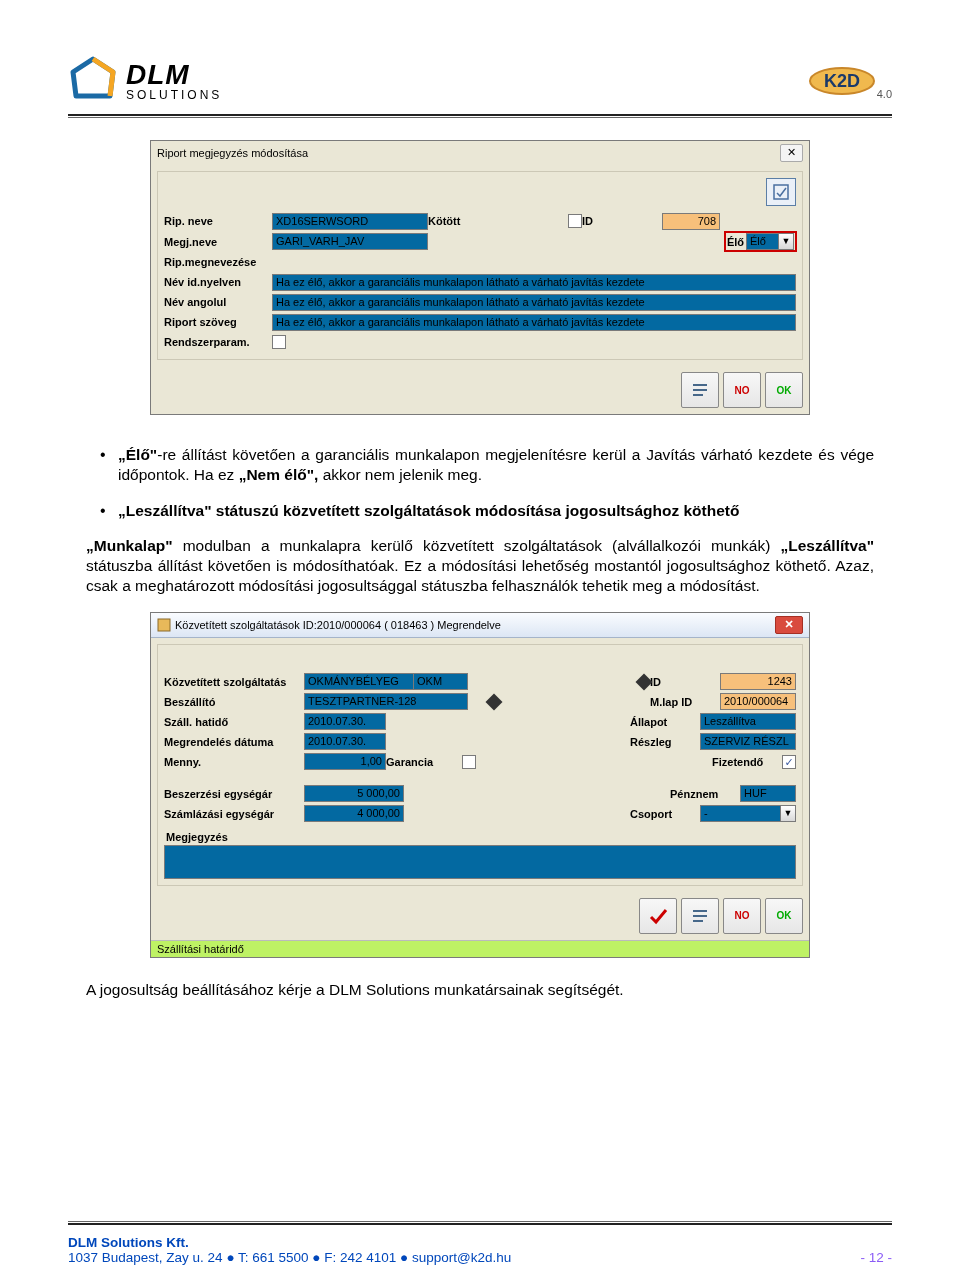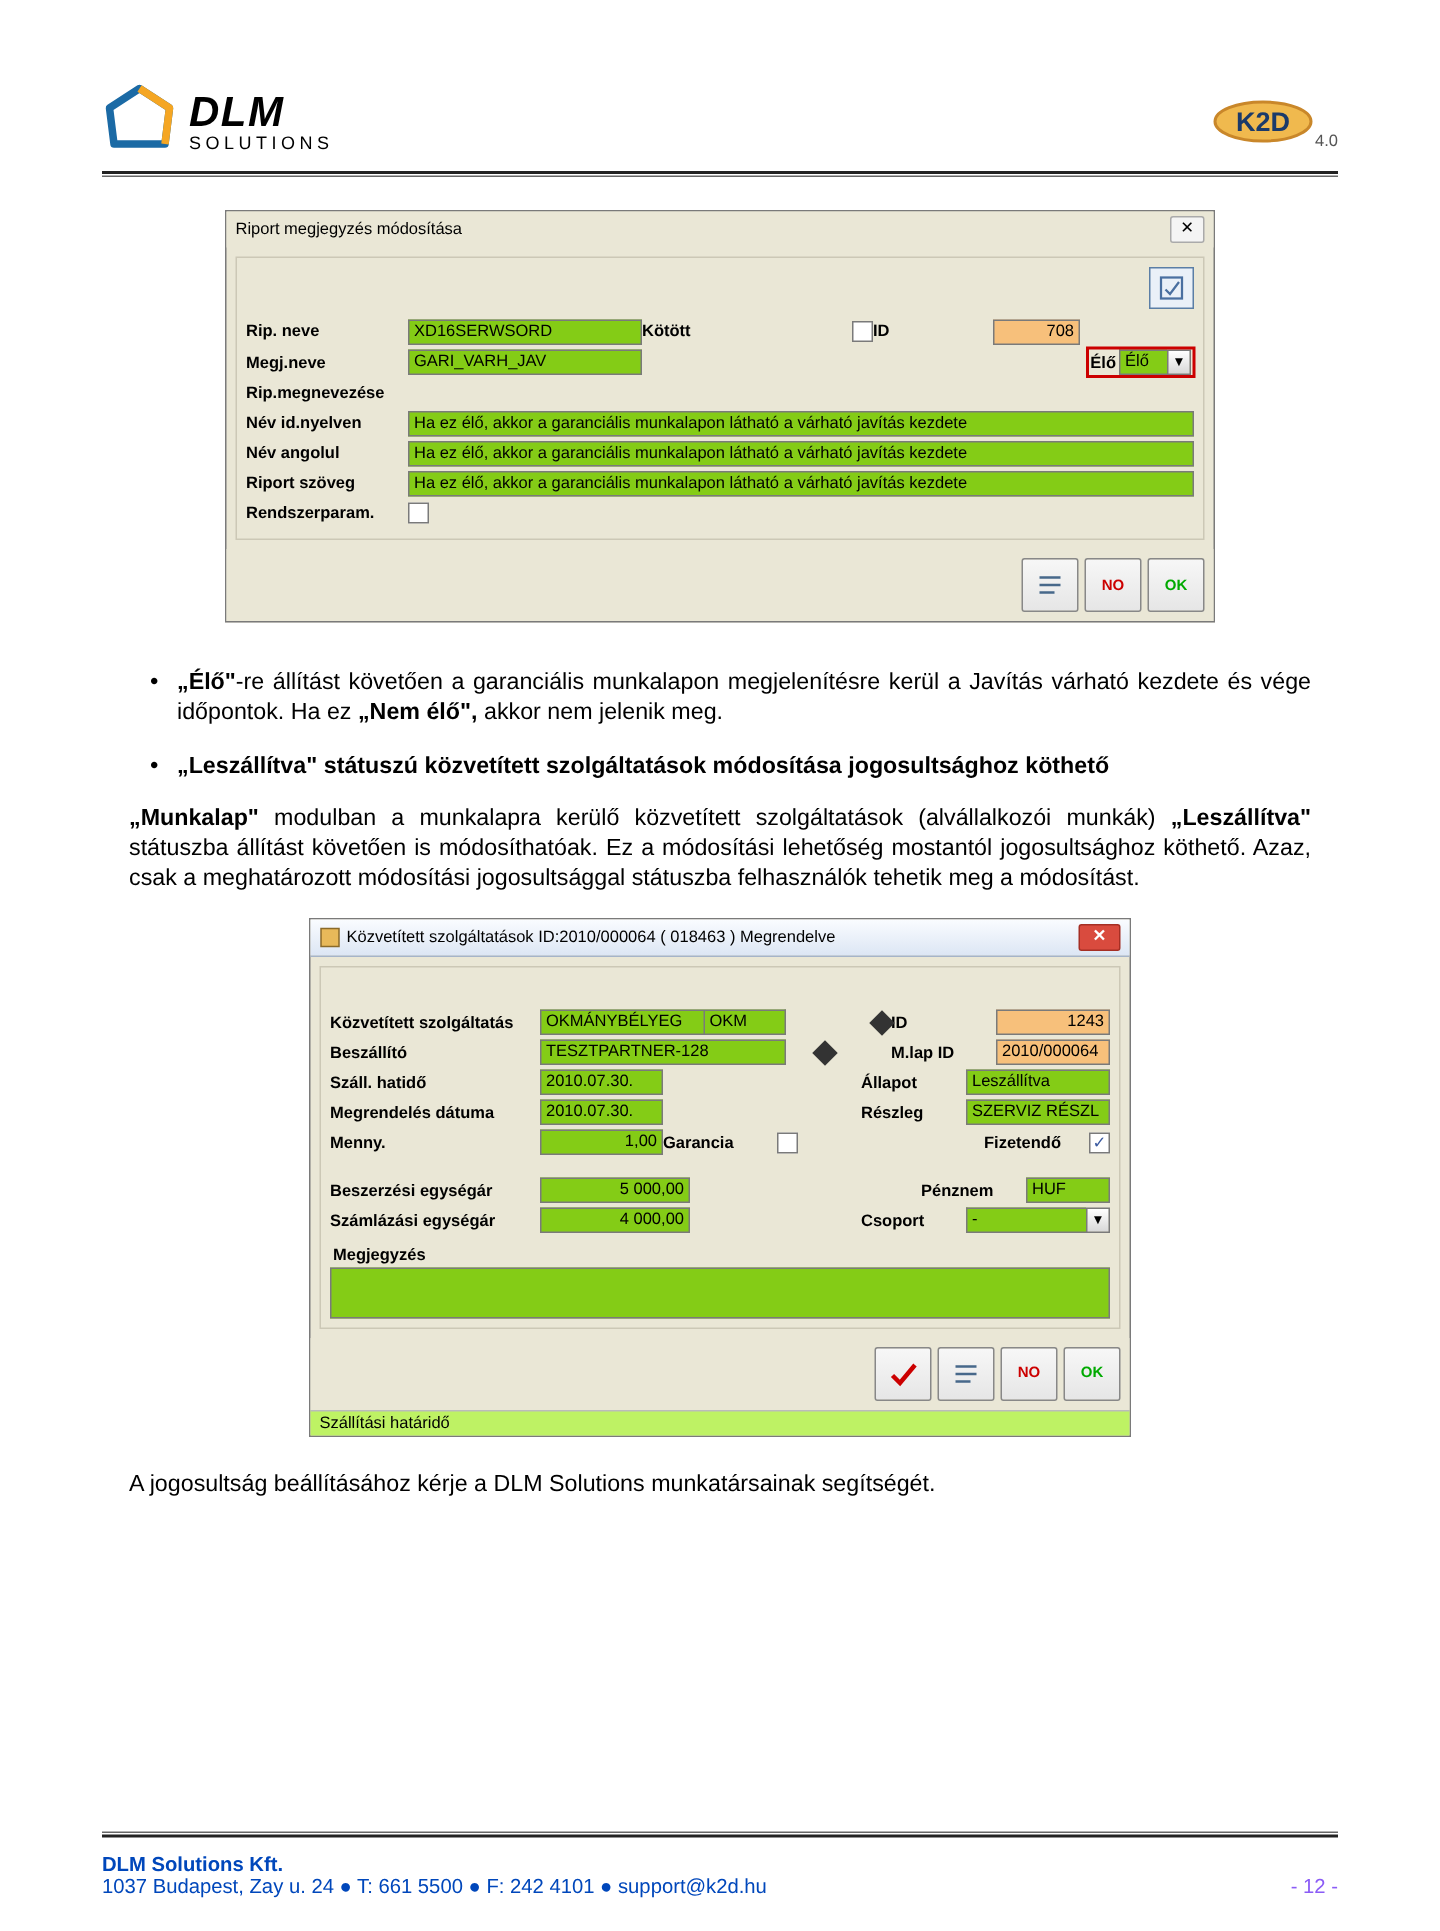--- a/index.html
+++ b/index.html
@@ -17,41 +17,41 @@
 .dlg{margin:22px auto 0;width:660px;background:#eae7d6;border:1px solid #7a7a7a;font-family:Tahoma,Arial,sans-serif;font-size:11px;color:#000}
 .titlebar{display:flex;justify-content:space-between;align-items:center;padding:3px 6px;background:#eae7d6}
 .titlebar .title{color:#000;font-size:11px}
 .close{width:23px;height:18px;border:1px solid #aaa;background:#f4f4f4;text-align:center;line-height:14px;font-size:11px;border-radius:2px}
 .body-pad{padding:6px}
 .section{padding:6px;background:#eae7d6;border:1px solid #ccc8b6}
 .corner{display:flex;justify-content:flex-end;margin-bottom:6px}
 .btn-edit{width:30px;height:28px;border:1px solid #5b7ea6;background:#eaf0f8;display:flex;align-items:center;justify-content:center}
 .row{display:flex;align-items:center;margin:2px 0;min-height:18px}
 .lbl{text-align:left;font-weight:700;padding-right:4px;flex:0 0 auto}
-.inp{background:#84cc16;border:1px solid #7a7a7a;height:17px;padding:0 3px;font-size:11px;line-height:15px;overflow:hidden;white-space:nowrap}
+.inp{background:#0369a1;border:1px solid #7a7a7a;height:17px;padding:0 3px;font-size:11px;line-height:15px;overflow:hidden;white-space:nowrap}
 .inp-orange{background:#f7c07b}
 .chk{width:14px;height:14px;border:1px solid #7a7a7a;background:#fff;display:inline-block}
 .sel{display:flex;align-items:center}
 .sel .inp{border-right:none}
 .sel-btn{width:16px;height:17px;border:1px solid #7a7a7a;background:linear-gradient(#fff,#d8d8d8);text-align:center;font-size:9px;line-height:15px}
 .highlight{outline:2px solid #c00;outline-offset:-1px}
 
 .btnrow{display:flex;justify-content:flex-end;gap:4px;padding:6px;background:#eae7d6}
 .iconbtn{width:38px;height:36px;border:1px solid #888;background:linear-gradient(#f7f7f7,#e6e6e6);display:flex;align-items:center;justify-content:center;font-size:10px;font-weight:700;border-radius:2px}
 .no{color:#c00}
 .ok{color:#0a0}
 .list{color:#47688a}
 
 .body-text{margin:30px 18px 0;text-align:justify;font-size:15.5px;line-height:1.28}
 .body-text p{margin-bottom:16px}
 .bullet{padding-left:32px;position:relative}
 .bullet:before{content:"•";position:absolute;left:14px;top:0;font-size:16px}
 .body-text .h{font-weight:700}
 
-.dlg2{margin:8px auto 0;width:548px;background:#eae7d6;border:1px solid #7a7a7a;font-family:Tahoma,Arial,sans-serif;font-size:11px}
+.dlg2{margin:8px auto 0;width:660px;background:#eae7d6;border:1px solid #7a7a7a;font-family:Tahoma,Arial,sans-serif;font-size:11px}
 .dlg2 .titlebar{background:linear-gradient(#fafcff,#dce6f4);border-bottom:1px solid #a5b4c9}
 .redclose{width:28px;height:18px;background:#d94b3e;border:1px solid #a52f24;color:#fff;text-align:center;line-height:14px;border-radius:2px;font-weight:700}
 .diamond{width:12px;height:12px;background:#333;transform:rotate(45deg);display:inline-block}
 .chk.checked:after{content:"✓";display:block;font-size:11px;line-height:12px;text-align:center;color:#3b5aa0}
 .statusbar{border-top:1px solid #bbb;padding:2px 6px;font-size:11px;background:#bef264}
 
 .footer{position:absolute;left:68px;right:68px;bottom:22px}
 .fhr1{border:none;border-top:1px solid #666;margin-bottom:1px}
 .fhr2{border:none;border-top:2.5px solid #222;margin-bottom:10px}
 .frow{display:flex;justify-content:space-between;align-items:flex-end;font-size:13.5px}

